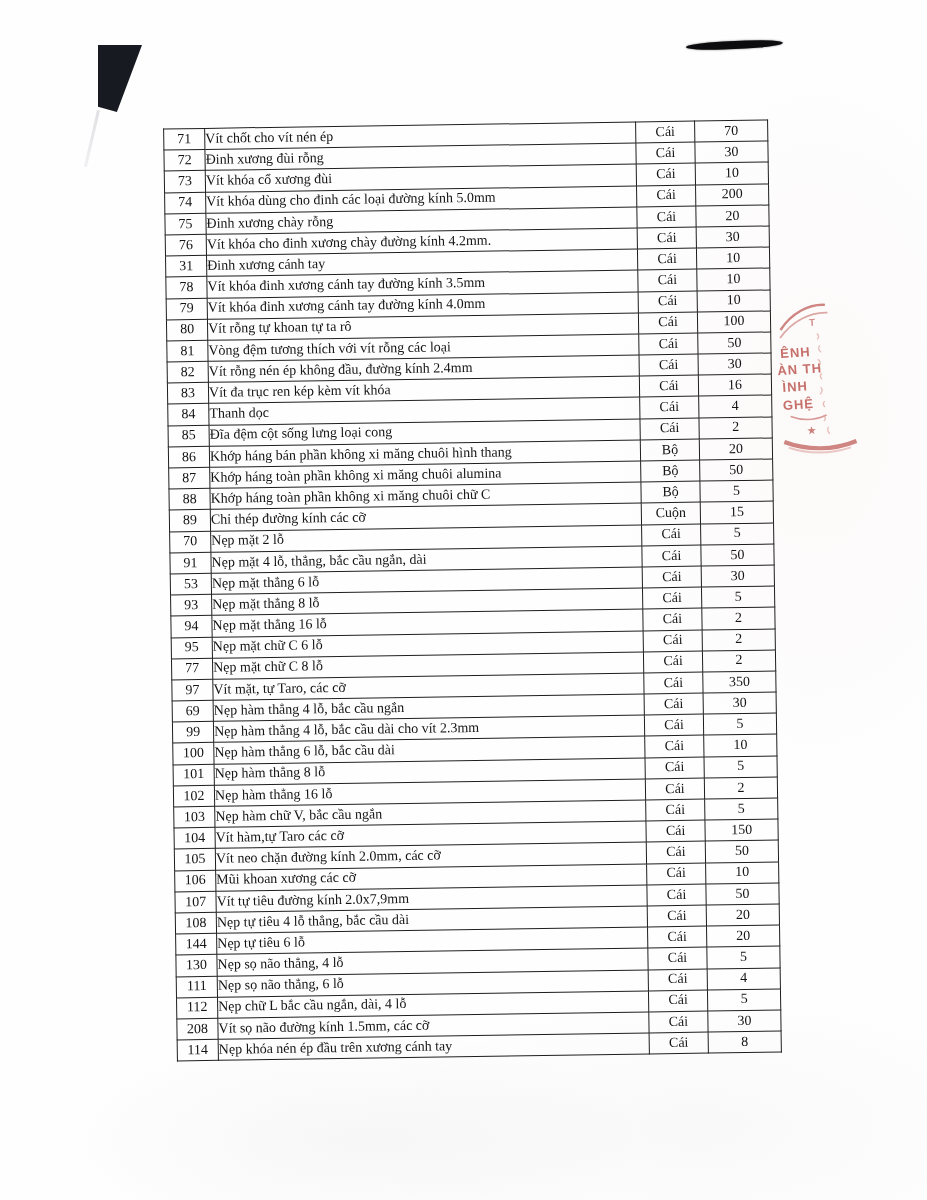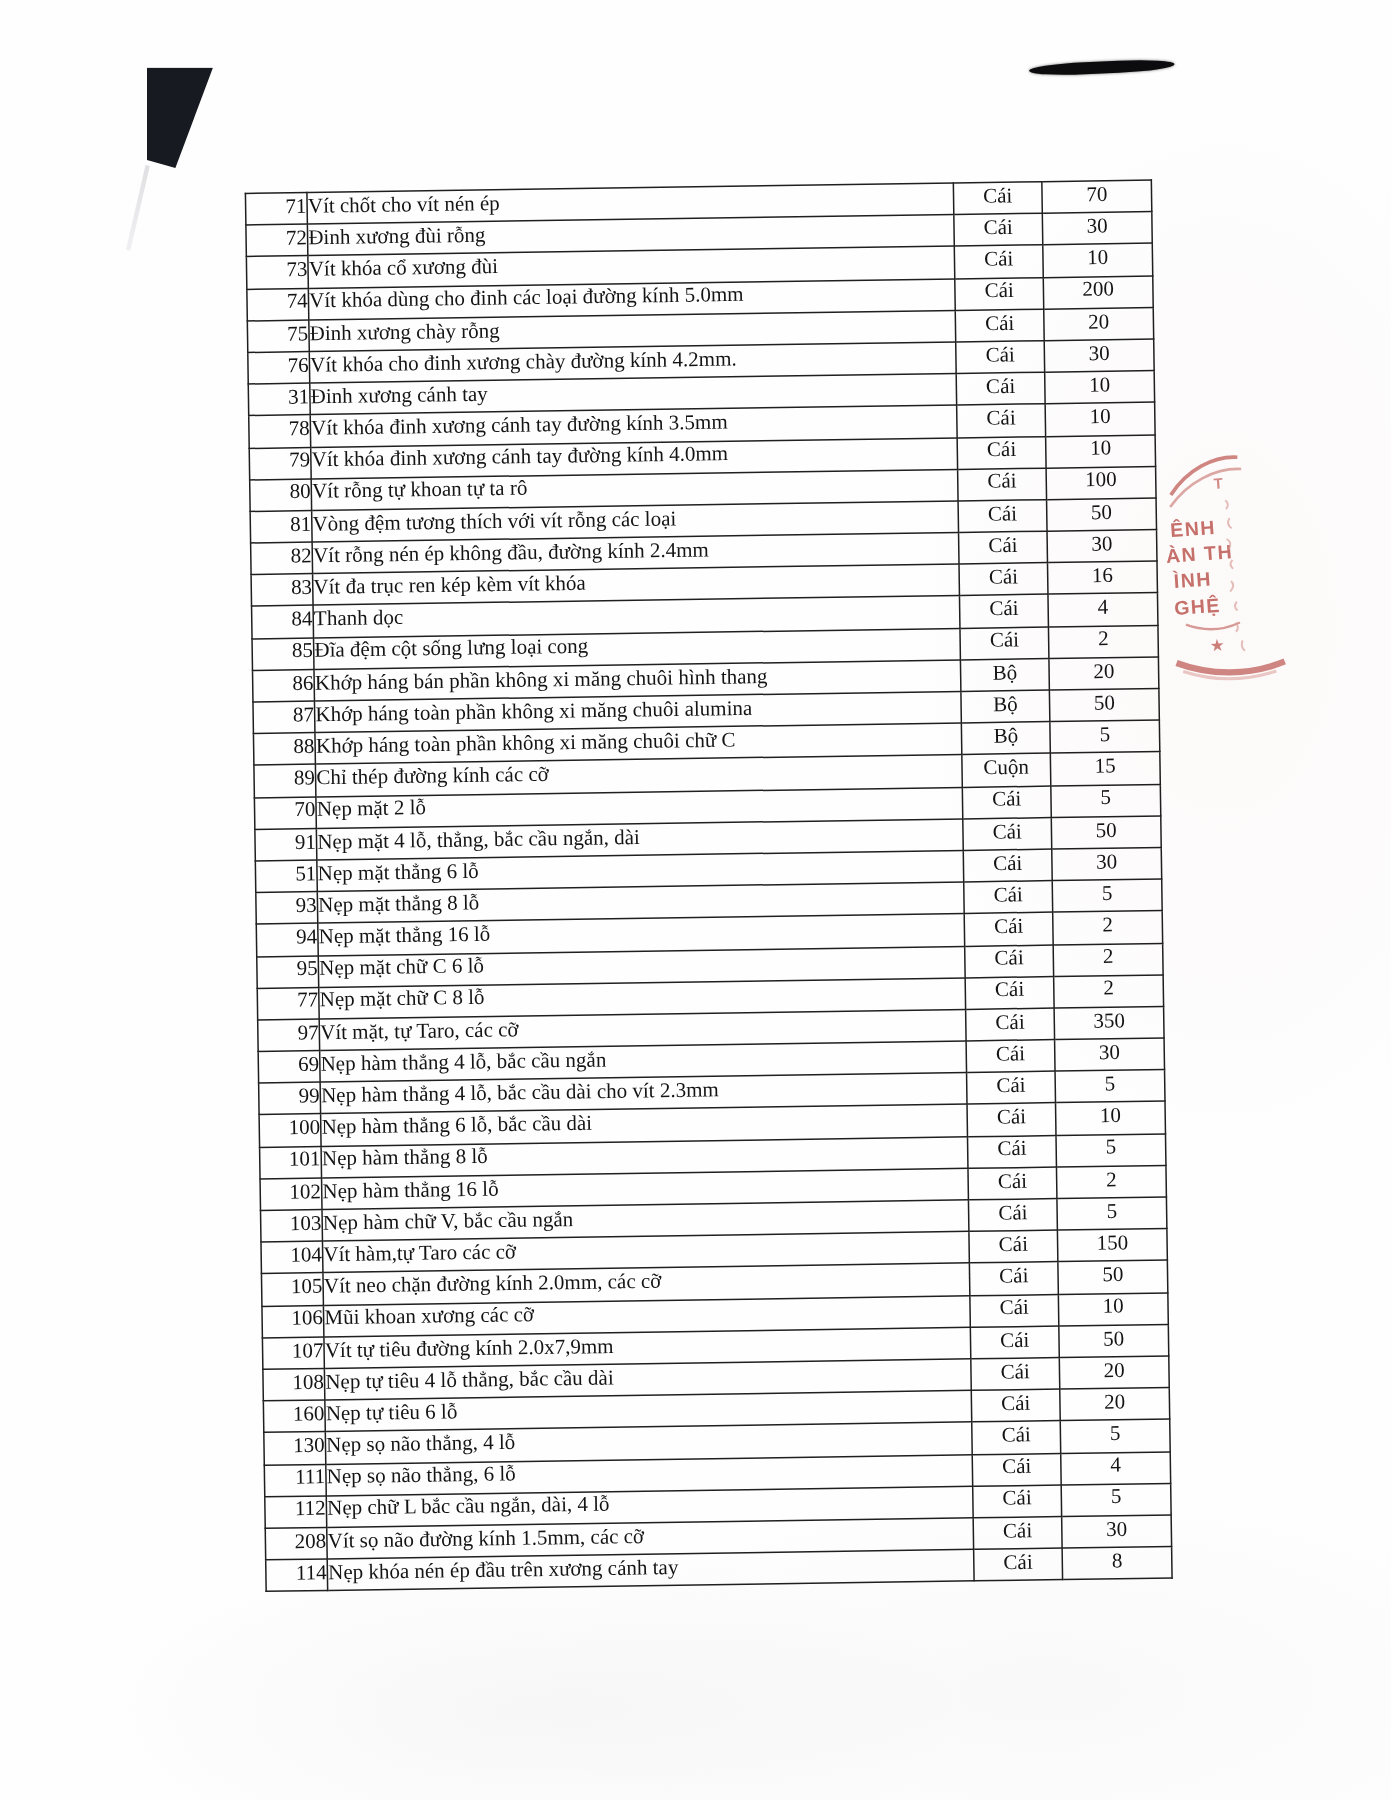--- a/index.html
+++ b/index.html
@@ -43,21 +43,21 @@
     color:#141414;
   }
   table.supply td{
     border:1.4px solid #1f1f1f;
     height:20.2px;
     padding:0;
     font-size:14px;line-height:1.05;
     vertical-align:middle;
     white-space:nowrap;overflow:visible;
   }
-  td.c-no{width:40px;text-align:right;font-size:13.5px;}
+  td.c-no{width:40px;text-align:center;font-size:13.5px;}
   td.c-desc{width:430px;text-align:left;padding:0 4px 0 7px;}
   td.c-unit{width:58px;text-align:center;}
   td.c-qty{width:72px;text-align:center;}
   
   .stamp{
     position:absolute;left:770px;top:293px;width:110px;height:170px;
     transform:rotate(-4deg);opacity:.92;pointer-events:none;
   }
   .stamp text{
     font-family:"Liberation Sans","DejaVu Sans",sans-serif;
@@ -196,21 +196,21 @@
     <td class="c-unit">Cái</td>
     <td class="c-qty">5</td>
   </tr>
           <tr>
     <td class="c-no">91</td>
     <td class="c-desc">Nẹp mặt 4 lỗ, thẳng, bắc cầu ngắn, dài</td>
     <td class="c-unit">Cái</td>
     <td class="c-qty">50</td>
   </tr>
           <tr>
-    <td class="c-no">51</td>
+    <td class="c-no">53</td>
     <td class="c-desc">Nẹp mặt thẳng 6 lỗ</td>
     <td class="c-unit">Cái</td>
     <td class="c-qty">30</td>
   </tr>
           <tr>
     <td class="c-no">93</td>
     <td class="c-desc">Nẹp mặt thẳng 8 lỗ</td>
     <td class="c-unit">Cái</td>
     <td class="c-qty">5</td>
   </tr>
@@ -298,21 +298,21 @@
     <td class="c-unit">Cái</td>
     <td class="c-qty">50</td>
   </tr>
           <tr>
     <td class="c-no">108</td>
     <td class="c-desc">Nẹp tự tiêu 4 lỗ thẳng, bắc cầu dài</td>
     <td class="c-unit">Cái</td>
     <td class="c-qty">20</td>
   </tr>
           <tr>
-    <td class="c-no">160</td>
+    <td class="c-no">144</td>
     <td class="c-desc">Nẹp tự tiêu 6 lỗ</td>
     <td class="c-unit">Cái</td>
     <td class="c-qty">20</td>
   </tr>
           <tr>
     <td class="c-no">130</td>
     <td class="c-desc">Nẹp sọ não thẳng, 4 lỗ</td>
     <td class="c-unit">Cái</td>
     <td class="c-qty">5</td>
   </tr>

